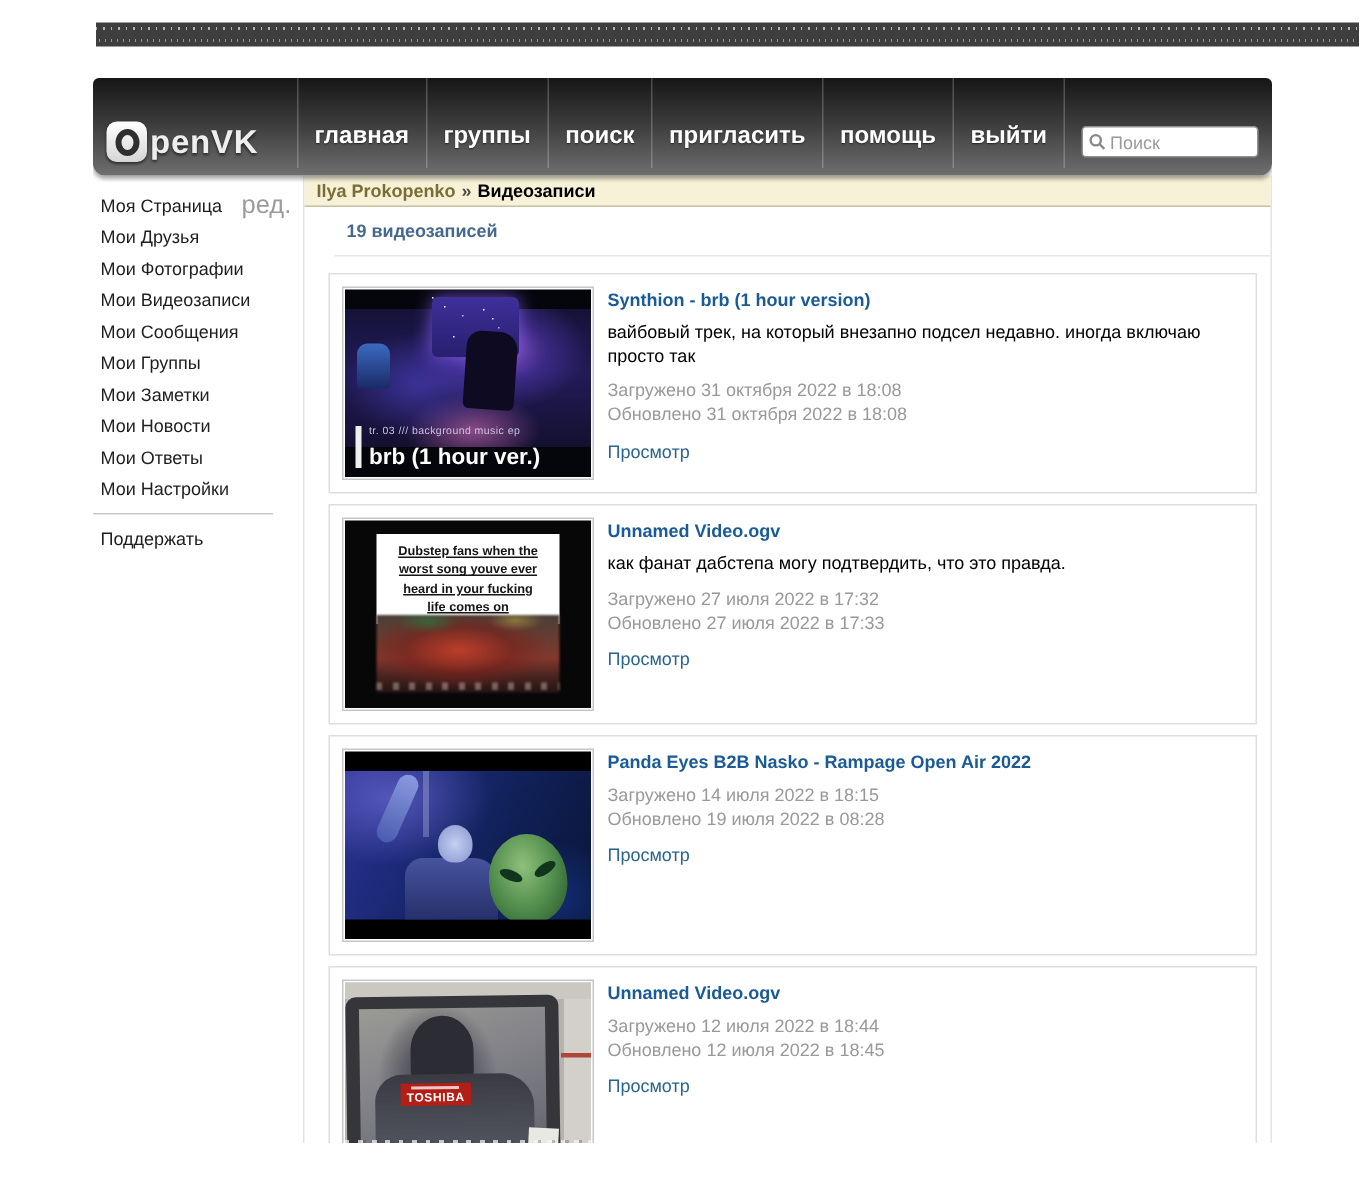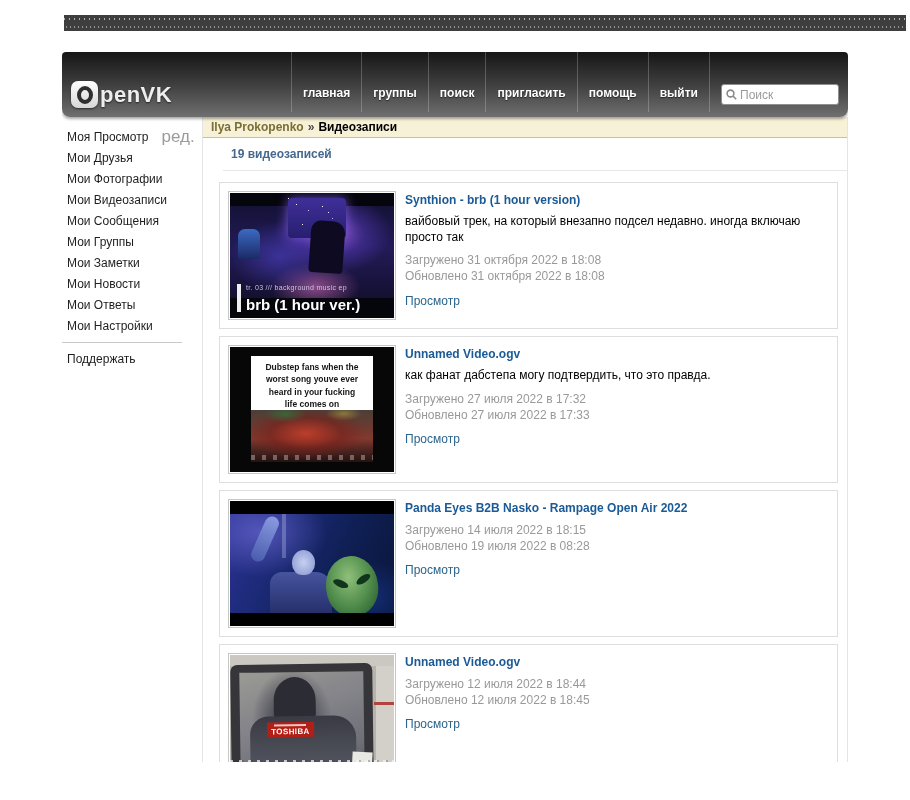--- a/index.html
+++ b/index.html
@@ -27,21 +27,21 @@
   .logo { position:absolute; left:9px; bottom:9px; display:flex; align-items:center; gap:2px; cursor:pointer; }
   .o-icon { width:27px; height:27px; border-radius:7px; background:linear-gradient(#ffffff,#d6d6d6);
     position:relative; box-shadow:0 1px 2px rgba(0,0,0,.55); }
   .o-icon::after { content:""; position:absolute; left:50%; top:50%; transform:translate(-50%,-50%);
     width:8px; height:10px; border:4px solid #2f2f2f; border-radius:50%; }
   .logo-text { font-size:22px; font-weight:bold; color:#eeeeee; letter-spacing:.5px;
     text-shadow:0 1px 2px rgba(0,0,0,.6); }
 
   .nav { position:absolute; right:138px; top:0; bottom:5px; display:flex; }
   .nav-item { display:flex; align-items:flex-end; padding:0 11px 12px; color:#fff; font-weight:bold;
-    font-size:12px; text-decoration:none; cursor:pointer; text-shadow:0 1px 1px rgba(0,0,0,.55);
+    font-size:16px; text-decoration:none; cursor:pointer; text-shadow:0 1px 1px rgba(0,0,0,.55);
     border-left:1px solid rgba(255,255,255,.22); }
   .nav-item:last-child { border-right:1px solid rgba(255,255,255,.22); }
 
   .search { position:absolute; right:9px; bottom:12px; width:118px; height:21px; background:#fff;
     border:1px solid #8f8f8f; border-radius:3px; display:flex; align-items:center; padding:0 4px; gap:3px; }
   .search svg { flex:0 0 auto; }
   .search input { border:none; outline:none; width:90px; font-size:12px; color:#444;
     font-family:"Liberation Sans",sans-serif; background:transparent; }
   .search input::placeholder { color:#9a9a9a; opacity:1; }
 
@@ -92,21 +92,21 @@
     border-radius:10px 12px 4px 4px; transform:rotate(4deg); }
   .t1-girl { position:absolute; left:8px; top:36px; width:22px; height:30px;
     background:linear-gradient(#3b6ac2,#1b2a66); border-radius:7px 7px 2px 2px; }
   .t1-bar { position:absolute; left:7px; bottom:6px; width:4px; height:28px; background:#efefef; }
   .t1-sub { position:absolute; left:16px; bottom:27px; font-size:7px; color:#c9c2e2; letter-spacing:.3px; white-space:nowrap; }
   .t1-big { position:absolute; left:16px; bottom:5px; font-size:15px; font-weight:bold; color:#fff; white-space:nowrap; }
 
   
   .thumb2 { background:#070707; }
   .t2-caption { position:absolute; left:21px; right:21px; top:9px; background:#fff; color:#151515;
-    font-size:8.5px; font-weight:bold; text-align:center; line-height:1.45; padding:5px 13px 6px; }
+    font-size:8.5px; font-weight:bold; text-align:center; line-height:1.45; padding:5px 13px 6px;text-decoration:underline; }
   .t2-photo { position:absolute; left:21px; right:21px; top:63px; height:52px;
     background:
       radial-gradient(30px 12px at 28% 8%, rgba(55,105,60,.9), rgba(55,105,60,0) 70%),
       radial-gradient(26px 10px at 76% 7%, rgba(195,175,70,.5), rgba(0,0,0,0) 70%),
       radial-gradient(60px 26px at 45% 45%, rgba(190,62,42,.95), rgba(120,32,26,.6) 60%, rgba(60,20,18,0)),
       linear-gradient(180deg, #4a4038 0%, #6e3a30 35%, #83392e 55%, #4a2420 78%, #241312 100%);
     filter:blur(.7px); }
   .t2-photo::after { content:""; position:absolute; left:0; right:0; bottom:2px; height:5px; opacity:.55;
     background:repeating-linear-gradient(90deg, rgba(225,215,205,.7) 0 4px, transparent 4px 11px); }
 
@@ -184,21 +184,21 @@
           <line x1="7" y1="7" x2="10.2" y2="10.2" stroke="#8a8a8a" stroke-width="1.6"></line>
         </svg>
         <input type="text" placeholder="Поиск" style="">
       </div>
     </div>
 
     <div class="body-row">
 
       <div class="sidebar">
         <a class="side-item">
-          <span>Моя Просмотр</span>
+          <span>Моя Страница</span>
           <span class="edit">ред.</span>
         </a>
         <a class="side-item">Мои Друзья</a>
         <a class="side-item">Мои Фотографии</a>
         <a class="side-item">Мои Видеозаписи</a>
         <a class="side-item">Мои Сообщения</a>
         <a class="side-item">Мои Группы</a>
         <a class="side-item">Мои Заметки</a>
         <a class="side-item">Мои Новости</a>
         <a class="side-item">Мои Ответы</a>

